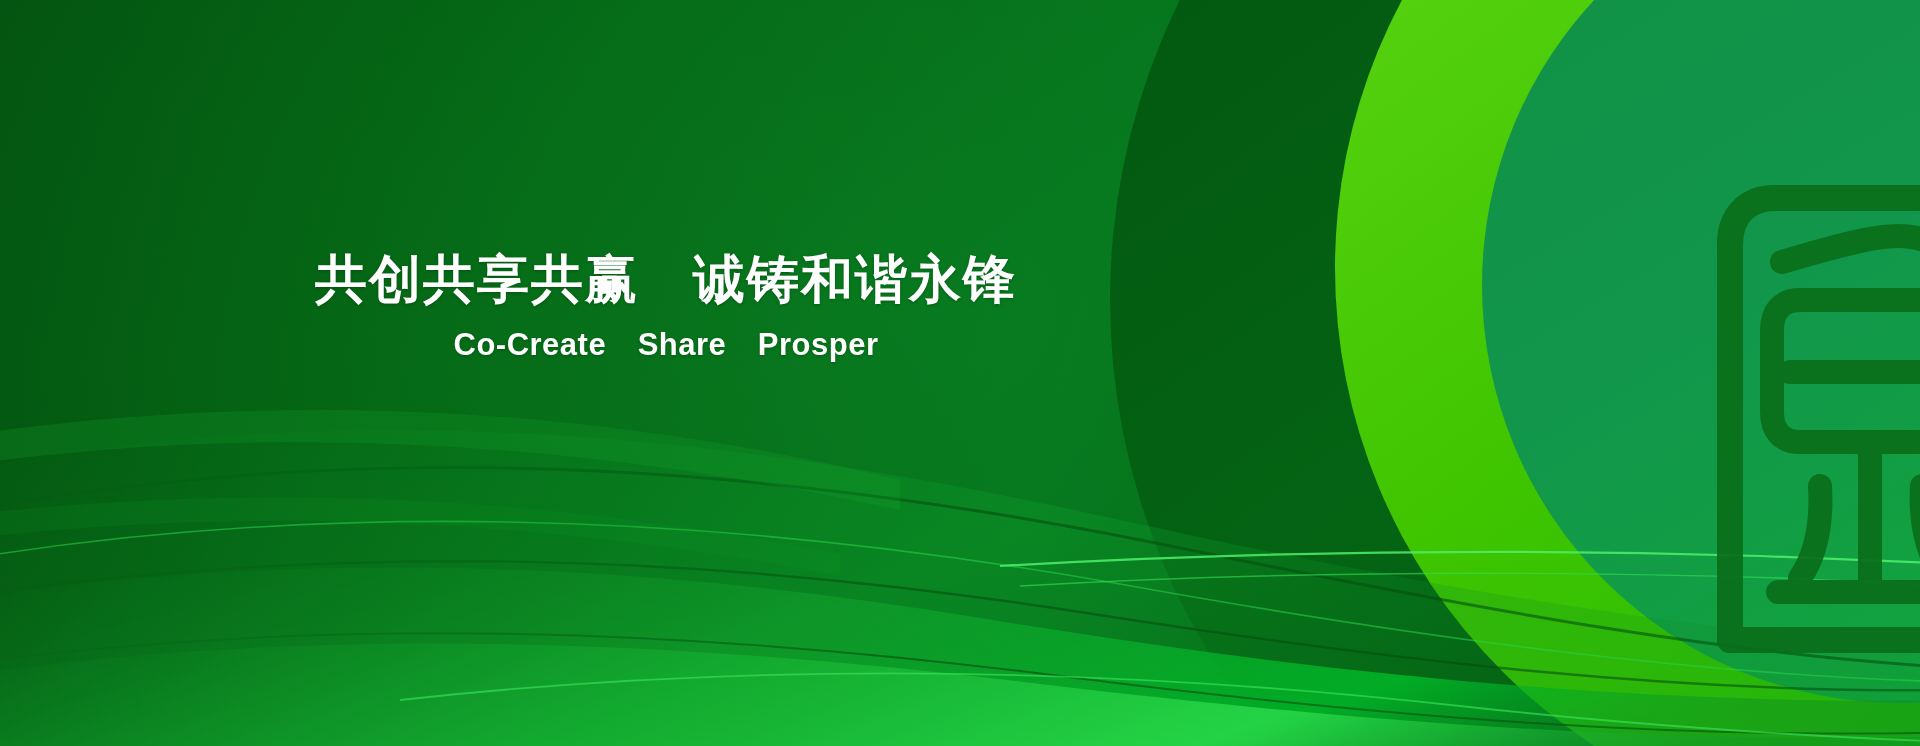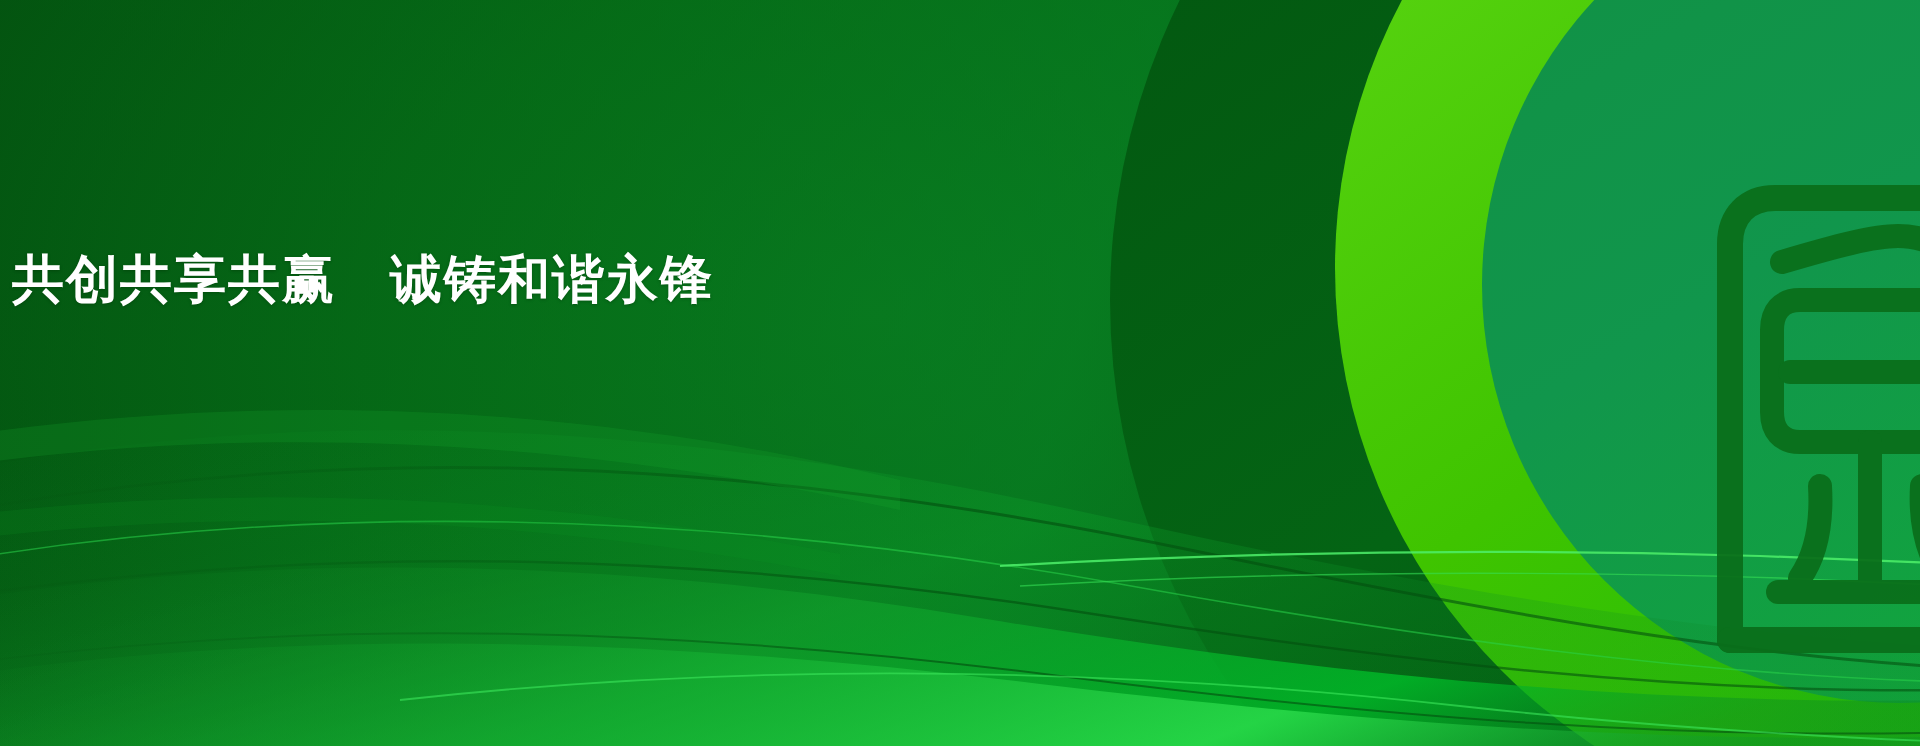--- a/index.html
+++ b/index.html
@@ -34,25 +34,27 @@
   .waves { position: absolute; inset: 0; }
   .waves svg { display: block; width: 1920px; height: 746px; }
 
   
   .emblem { position: absolute; inset: 0; }
   .emblem svg { display:block; width:1920px; height:746px; }
 
   
   .text-block {
     position: absolute;
-    left: 12px;
+    left: 1px;
     top: 250px;
     width: 1290px;
+    text-align: center;
     z-index: 40;
     pointer-events: none;
+    padding-left: 20px;
   }
   .headline {
     color: #ffffff;
     font-size: 52px;
     font-weight: 700;
     letter-spacing: 2px;
     line-height: 1.15;
     margin: 0;
     white-space: pre;
     text-shadow: 0 1px 3px rgba(0,40,0,.35);
@@ -174,15 +176,16 @@
 
         <path d="M 1922,486 C 1920,520 1926,552 1944,578" stroke-width="24"></path>
 
         <path d="M 1778,592 L 1960,592" stroke-width="24"></path>
       </g>
     </svg>
   </div>
 
   <div class="text-block">
     <div class="headline">共创共享共赢　诚铸和谐永锋</div>
+    <div class="subline">Co-Create　Share　Prosper</div>
   </div>
 
 </div>
 
 </body></html>

